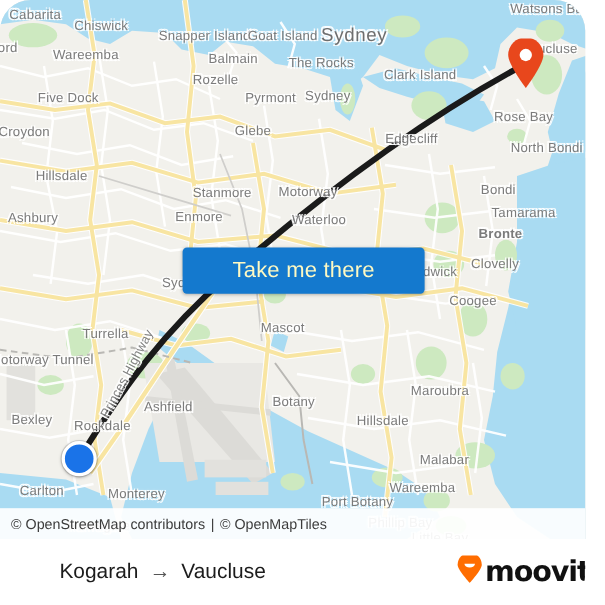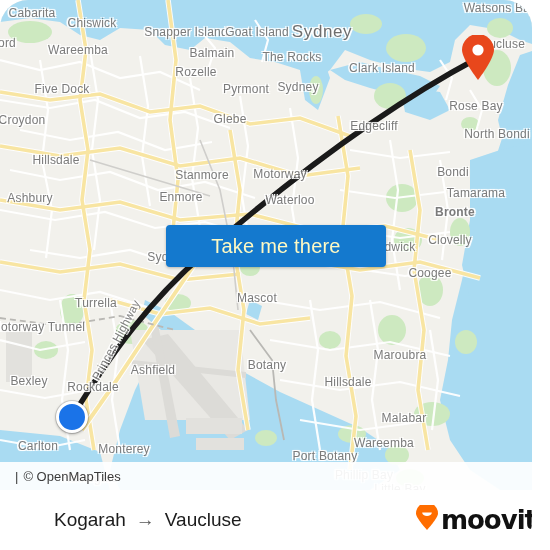--- a/index.html
+++ b/index.html
@@ -326,20 +326,21 @@
     <div id="dest-pin" style="left: 478px; top: 81px;">
       <svg width="34" height="46" viewBox="0 0 34 46">
         <path d="M17,45 C17,45 33,24 33,15 A16,16 0 1 0 1,15 C1,24 17,45 17,45 Z" fill="#e8471c"></path>
         <circle cx="17" cy="15" r="5.6" fill="#ffffff"></circle>
       </svg>
     </div>
 
     <button id="cta" style="background: rgb(20, 121, 206);">Take me there</button>
 
     <div id="attrib">
+      <span>© OpenStreetMap contributors</span>
       <span class="sep">|</span>
       <span>© OpenMapTiles</span>
     </div>
   </div>
 
   <div id="footer">
     <div id="trip">
       <span>Kogarah</span>
       <span class="arrow">→</span>
       <span>Vaucluse</span>

